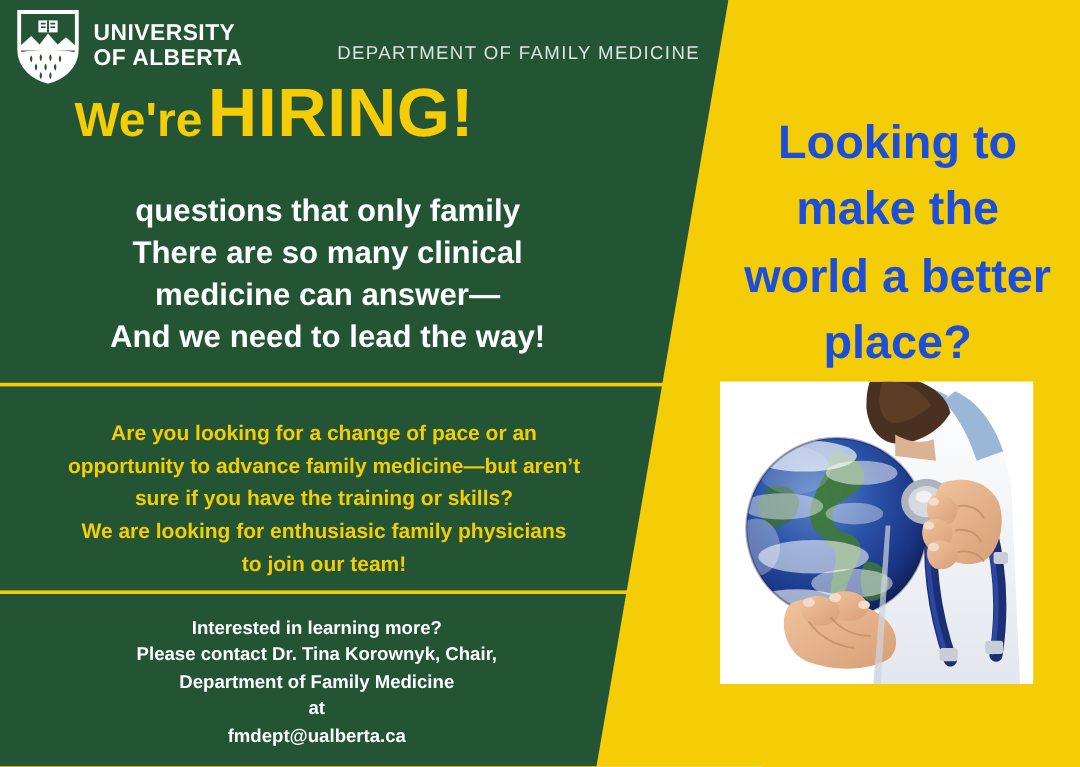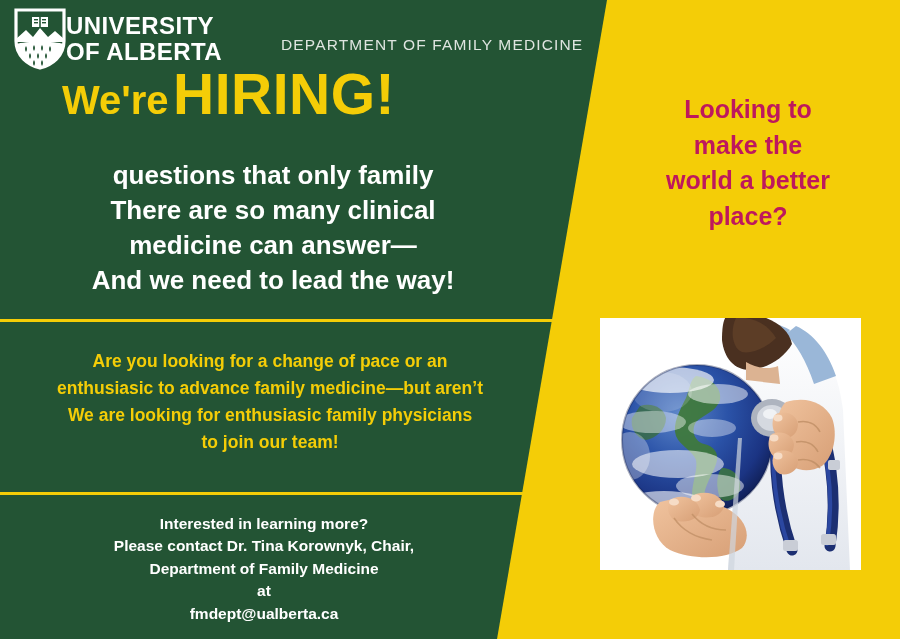--- a/index.html
+++ b/index.html
@@ -47,23 +47,24 @@
     left: 14px;
     display: flex;
     align-items: center;
   }
   .shield {
     width: 52px;
     height: 62px;
     flex: 0 0 auto;
   }
   .wordmark {
+    margin-left: 12px;
     color: #ffffff;
     font-weight: bold;
-    font-size: 24px;
+    font-size: 19px;
     line-height: 1.08;
     letter-spacing: 0.4px;
   }
   .wordmark .l1, .wordmark .l2 { display: block; }
 
   .dept {
     position: absolute;
     top: 36px;
     left: 281px;
     color: #dfe5e0;
@@ -127,23 +128,23 @@
   }
   .contact div { white-space: nowrap; }
 
   
   .right-head {
     position: absolute;
     top: 92px;
     left: 608px;
     width: 280px;
     text-align: center;
-    color: #be185d;
-    font-weight: bold;
-    font-size: 25px;
+    color: #1d4ed8;
+    font-weight: bold;
+    font-size: 39px;
     line-height: 1.42;
   }
   .right-head div { white-space: nowrap; }
 
   
   .photo {
     position: absolute;
     left: 600px;
     top: 318px;
     width: 261px;
@@ -215,21 +216,22 @@
 
   <div class="pitch">
     <div>questions that only family</div>
     <div>There are so many clinical</div>
     <div>medicine can answer—</div>
     <div>And we need to lead the way!</div>
   </div>
 
   <div class="mid">
     <div>Are you looking for a change of pace or an</div>
-    <div>enthusiasic to advance family medicine—but aren’t</div>
+    <div>opportunity to advance family medicine—but aren’t</div>
+    <div>sure if you have the training or skills?</div>
     <div>We are looking for enthusiasic family physicians</div>
     <div>to join our team!</div>
   </div>
 
   <div class="contact">
     <div>Interested in learning more?</div>
     <div>Please contact Dr. Tina Korownyk, Chair,</div>
     <div>Department of Family Medicine</div>
     <div>at</div>
     <div>fmdept@ualberta.ca</div>

